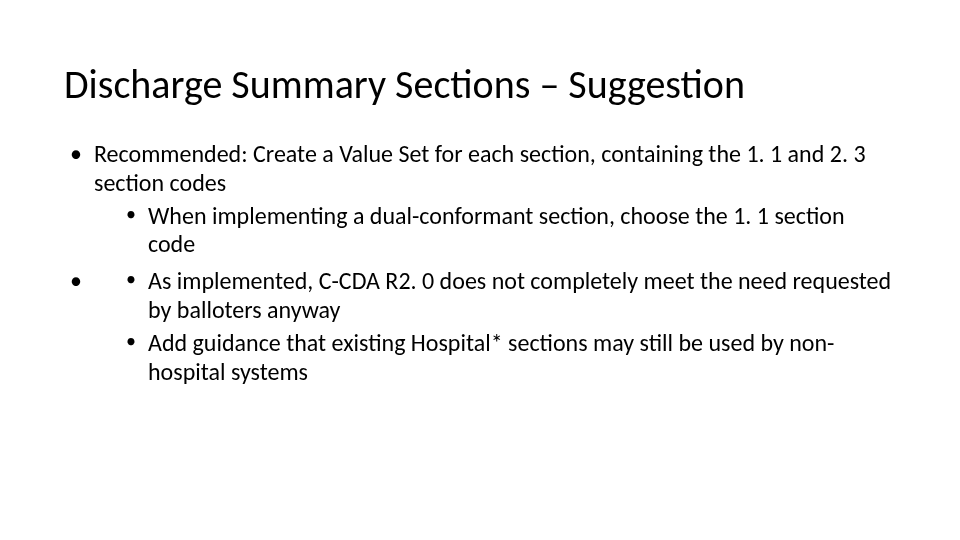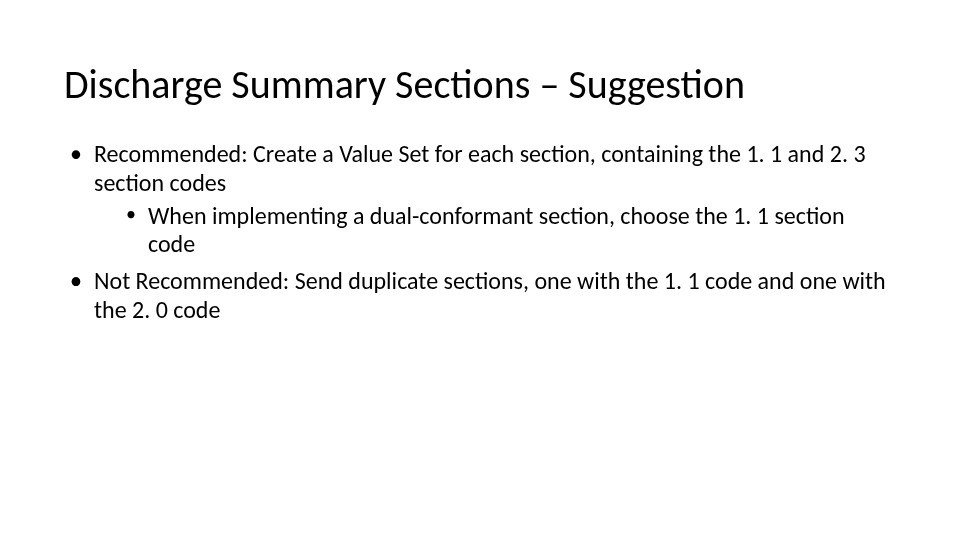--- a/index.html
+++ b/index.html
@@ -81,19 +81,24 @@
     <ul class="level1">
       <li>
         <span>Recommended: Create a Value Set for each section, containing the 1. 1 and 2. 3 section codes</span>
         <ul class="level2">
           <li>
             <span>When implementing a dual-conformant section, choose the 1. 1 section code</span>
           </li>
         </ul>
       </li>
       <li>
-      </li>
-      <li>
-        <span>Not Recommended: Send duplicate sections, one with the 1. 1 code and one with the 2. 0 code</span>
+        <ul class="level2">
+          <li>
+            <span>As implemented, C-CDA R2. 0 does not completely meet the need requested by balloters anyway</span>
+          </li>
+          <li>
+            <span>Add guidance that existing Hospital* sections may still be used by non-hospital systems</span>
+          </li>
+        </ul>
       </li>
     </ul>
   </div>
 </div>
 
 </body></html>

